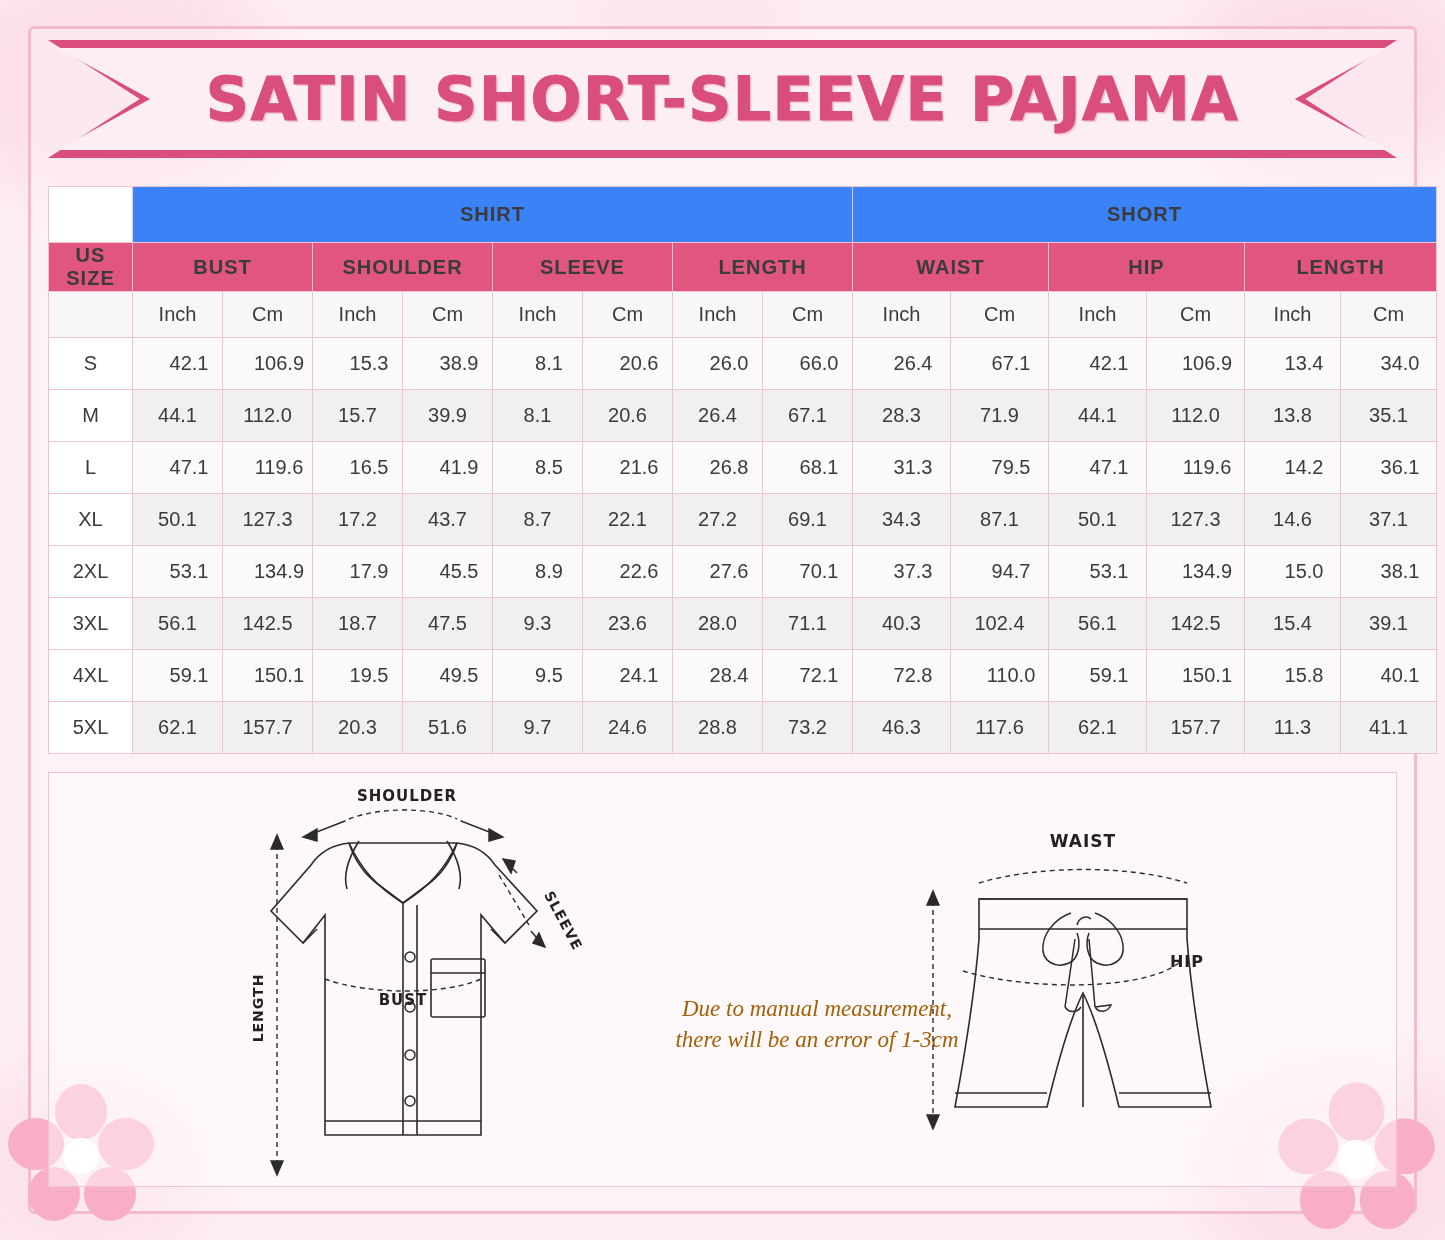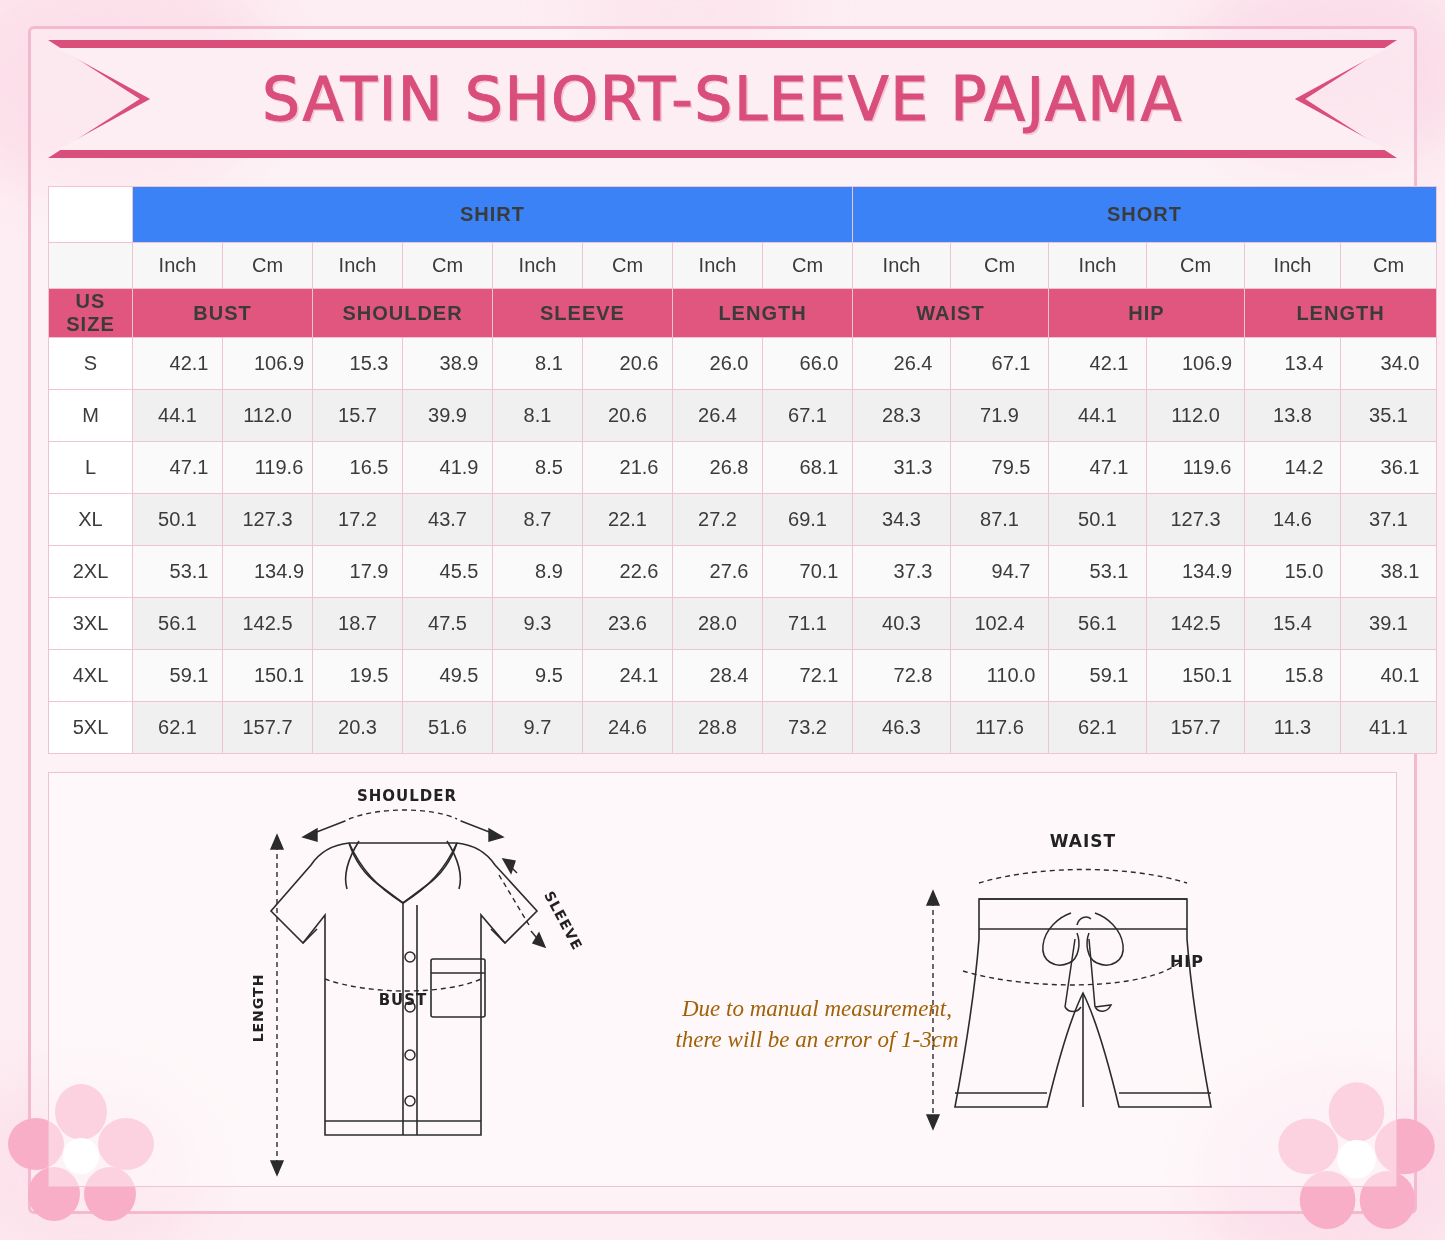--- a/index.html
+++ b/index.html
@@ -42,21 +42,21 @@
     background:#fdeef3;
     clip-path: polygon(
       0% 0%, 100% 0%, 93.0% 50%, 100% 100%, 0% 100%, 7.0% 50%
     );
   }
   .banner-title {
     position:absolute; inset:0;
     display:flex; align-items:center; justify-content:center;
     color:#d94e7b;
     font-family:"DejaVu Sans", sans-serif;
-    font-weight:normal;
+    font-weight:bold;
     font-size:60px;
     letter-spacing:1.5px;
     text-transform:uppercase;
     -webkit-text-stroke: 1px #d94e7b;
     text-shadow: 2px 2px 0 rgba(217,78,123,.25);
   }
 
   
   .table-area {
     position:absolute; left:48px; top:186px; width:1349px;
@@ -188,45 +188,45 @@
       <col style="width:96px">
         <col style="width:96px">
     </colgroup>
     <thead>
       <tr>
         <td class="grp-blank"></td>
         <td class="grp-title" colspan="8">SHIRT</td>
         <td class="grp-title sep-left" colspan="6">SHORT</td>
       </tr>
       <tr>
-        <td class="unit"></td>
-        <td class="unit">Inch</td>
-        <td class="unit">Cm</td>
-        <td class="unit">Inch</td>
-        <td class="unit">Cm</td>
-        <td class="unit">Inch</td>
-        <td class="unit">Cm</td>
-        <td class="unit">Inch</td>
-        <td class="unit">Cm</td>
-        <td class="unit sep-left">Inch</td>
-        <td class="unit">Cm</td>
-        <td class="unit">Inch</td>
-        <td class="unit">Cm</td>
-        <td class="unit">Inch</td>
-        <td class="unit">Cm</td>
-      </tr>
-      <tr>
         <th class="hdr ussize">US SIZE</th>
         <th class="hdr" colspan="2">BUST</th>
         <th class="hdr" colspan="2">SHOULDER</th>
         <th class="hdr" colspan="2">SLEEVE</th>
         <th class="hdr" colspan="2">LENGTH</th>
         <th class="hdr sep-left" colspan="2">WAIST</th>
         <th class="hdr" colspan="2">HIP</th>
         <th class="hdr" colspan="2">LENGTH</th>
+      </tr>
+      <tr>
+        <td class="unit"></td>
+        <td class="unit">Inch</td>
+        <td class="unit">Cm</td>
+        <td class="unit">Inch</td>
+        <td class="unit">Cm</td>
+        <td class="unit">Inch</td>
+        <td class="unit">Cm</td>
+        <td class="unit">Inch</td>
+        <td class="unit">Cm</td>
+        <td class="unit sep-left">Inch</td>
+        <td class="unit">Cm</td>
+        <td class="unit">Inch</td>
+        <td class="unit">Cm</td>
+        <td class="unit">Inch</td>
+        <td class="unit">Cm</td>
       </tr>
     </thead>
     <tbody>
       <tr class="odd">
         <td class="sizecell">S</td>
         <td class="val">42.1</td>
         <td class="val">106.9</td>
         <td class="val">15.3</td>
         <td class="val">38.9</td>
         <td class="val">8.1</td>

